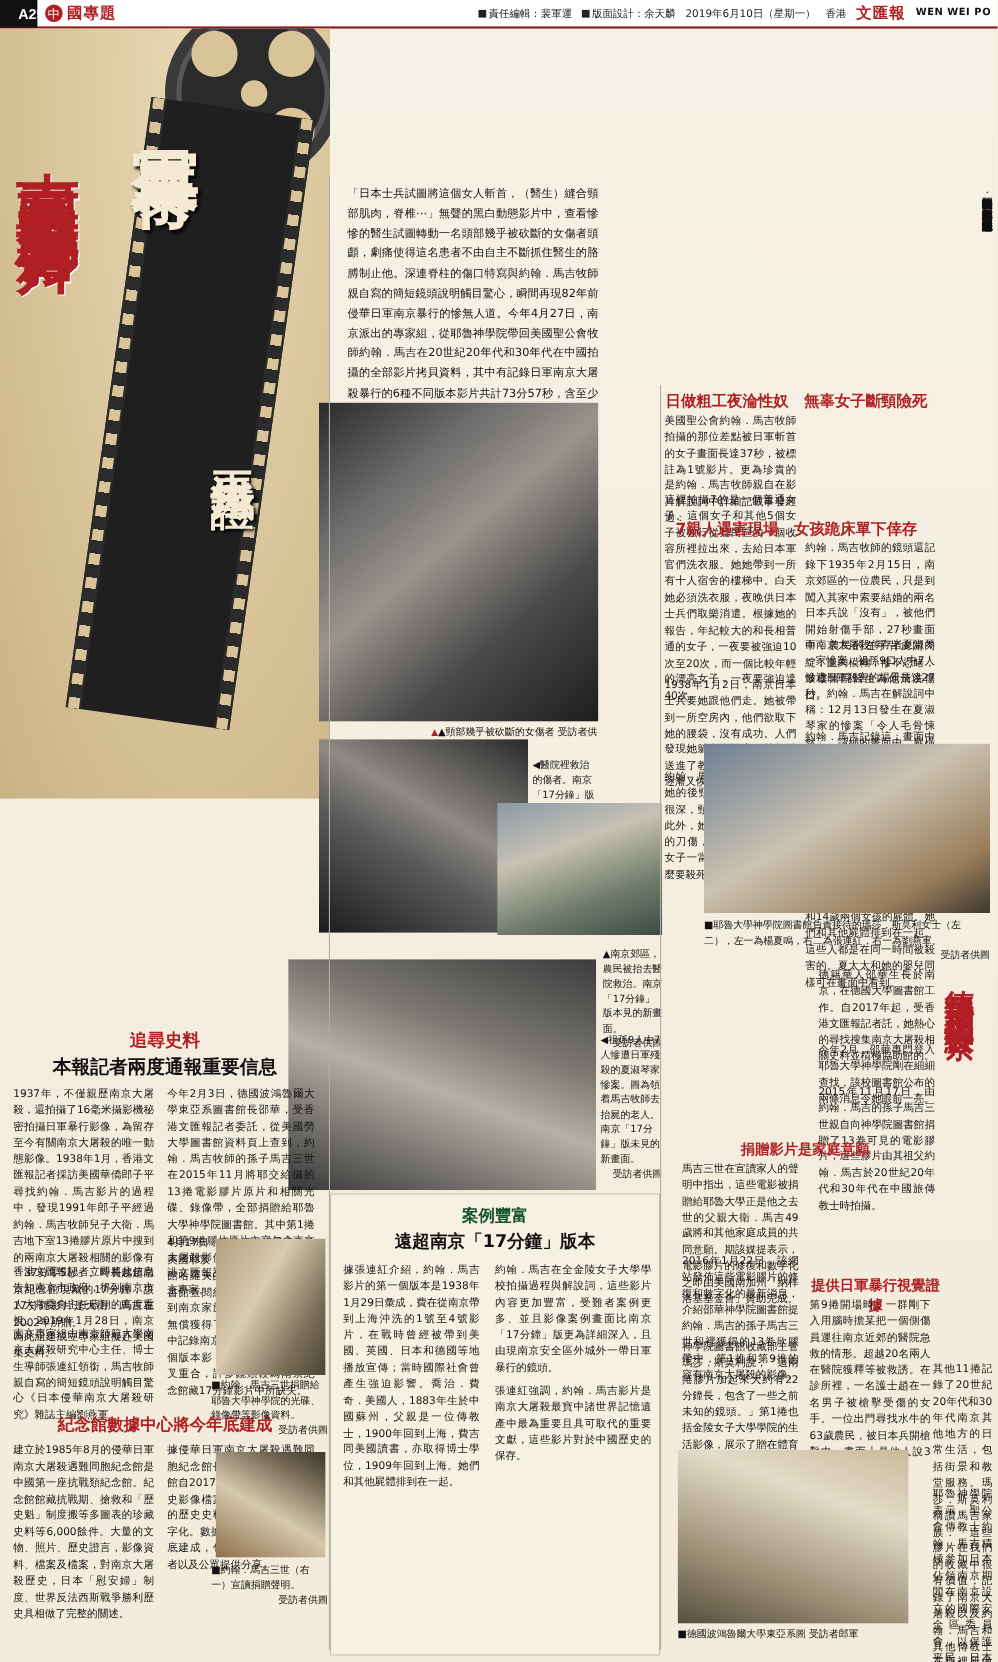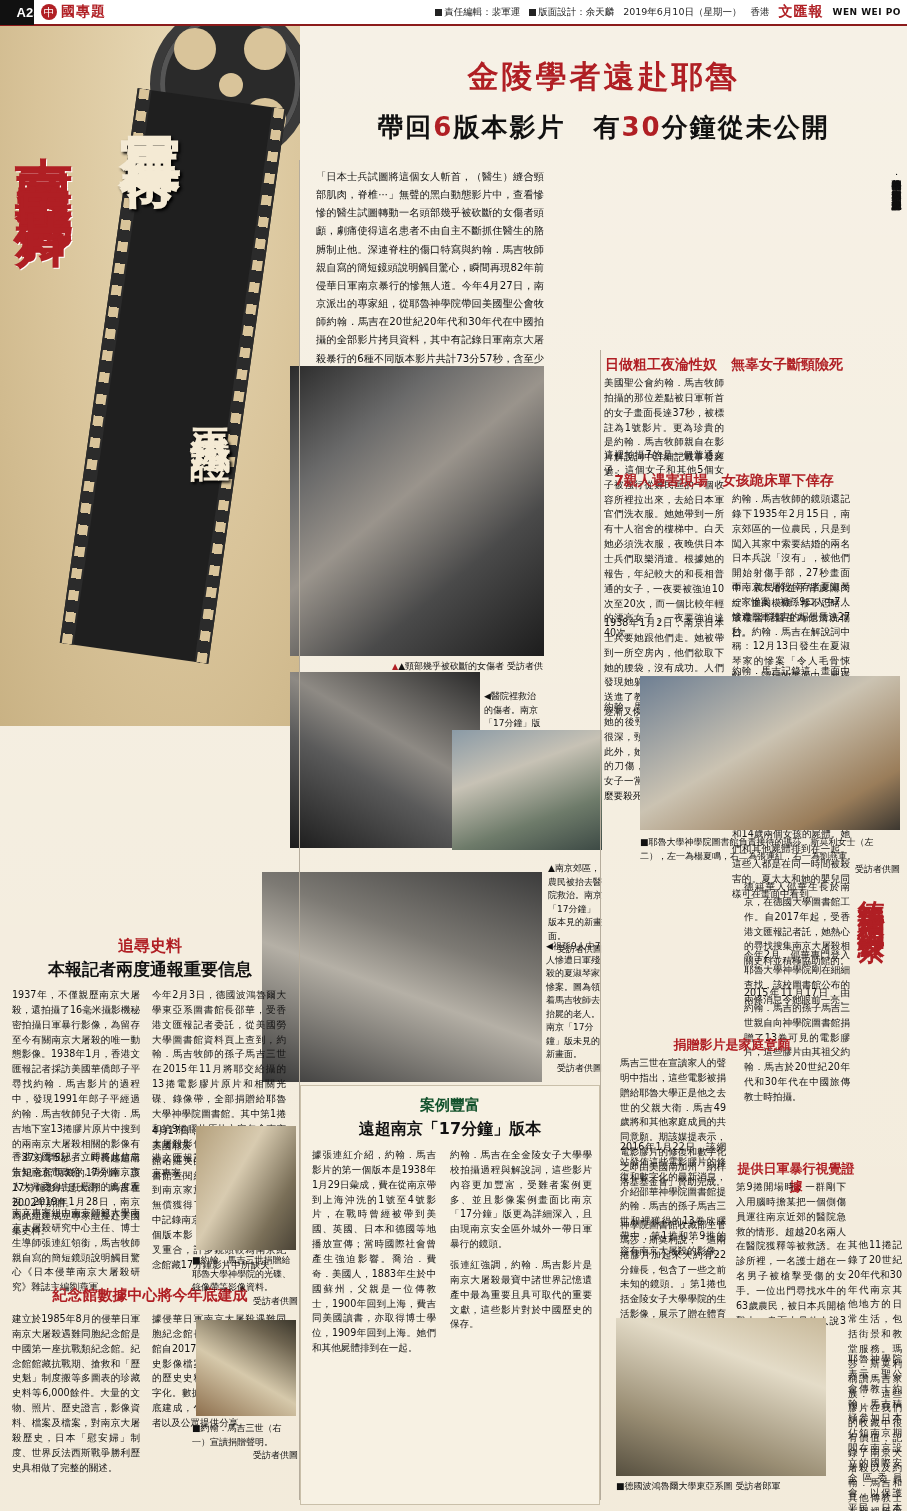--- a/index.html
+++ b/index.html
@@ -227,26 +227,20 @@
       <div class="reel-hole" style="left:14px;bottom:14px;"></div>
       <div class="reel-hole" style="right:14px;bottom:14px;"></div>
       <div class="reel-hole" style="left:59px;top:59px;width:24px;height:24px;"></div>
     </div>
     <div class="film-strip"></div>
     <div class="hero-title">南京尋回完整馬吉影片</div>
     <div class="hero-title2">日軍暴行</div>
     <div class="hero-title3">再添鐵證</div>
   </div>
 
-  <div class="head-area">
-    <div class="head-main">金陵學者遠赴耶魯</div>
-    <div class="head-sub">
-      <span>帶回</span><span class="red">6</span><span>版本影片　有</span><span class="red">30</span><span>分鐘從未公開</span>
-    </div>
-  </div>
 
   <div class="lead">
     <span>「日本士兵試圖將這個女人斬首，（醫生）縫合頸部肌肉，脊椎⋯」無聲的黑白動態影片中，查看慘慘的醫生試圖轉動一名頭部幾乎被砍斷的女傷者頭顱，劇痛使得這名患者不由自主不斷抓住醫生的胳膊制止他。深連脊柱的傷口特寫與約翰．馬吉牧師親自寫的簡短鏡頭說明觸目驚心，瞬間再現82年前侵華日軍南京暴行的慘無人道。今年4月27日，南京派出的專家組，從耶魯神學院帶回美國聖公會牧師約翰．馬吉在20世紀20年代和30年代在中國拍攝的全部影片拷貝資料，其中有記錄日軍南京大屠殺暴行的6種不同版本影片共計73分57秒，含至少約30分鐘以上未曾公開的珍貴歷史鏡頭。</span>
     <span class="sig">■香港文匯報記者 陳旻 南京報道</span>
   </div>
 
   <div class="photo" style="left:290px; top:366px; width:254px; height:290px;">
     <div class="ph-inner bw1"></div>
   </div>
   <div class="cap" style="left:392px; top:660px; width:152px;">

